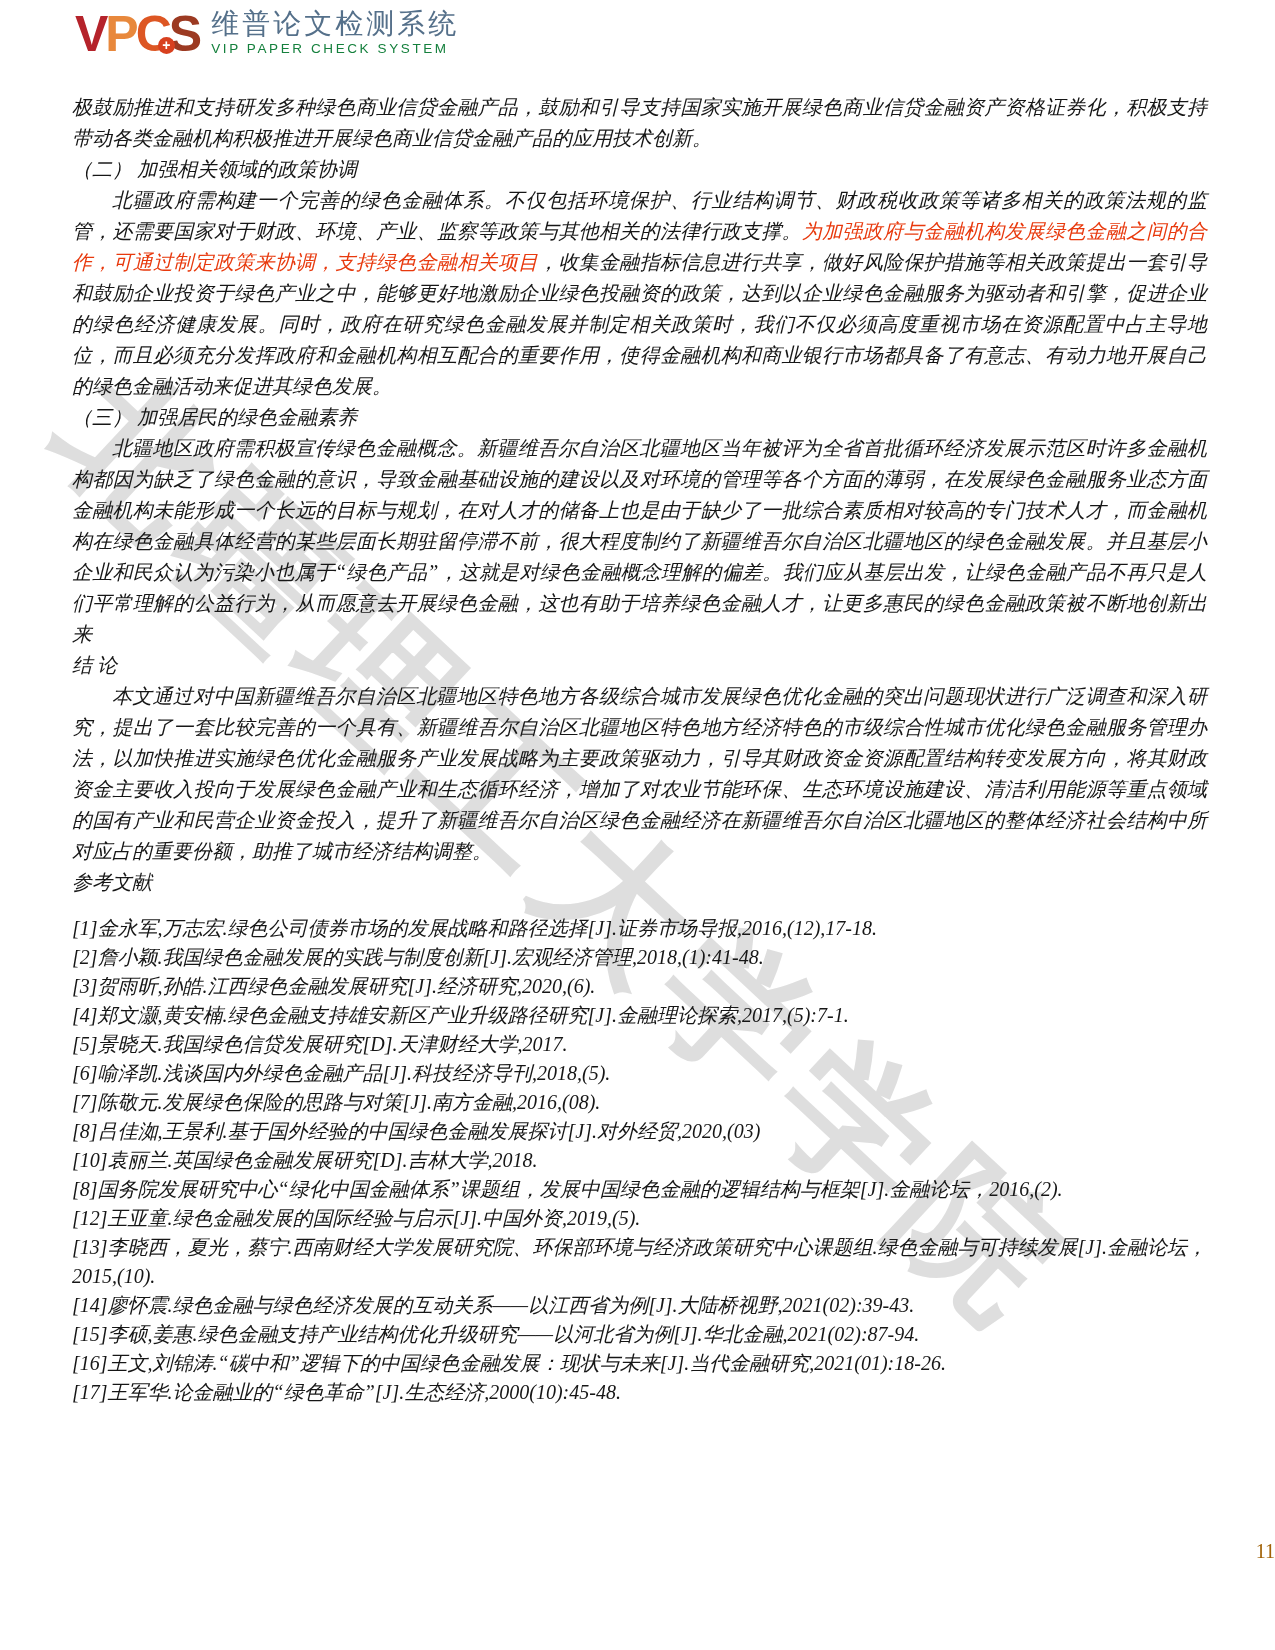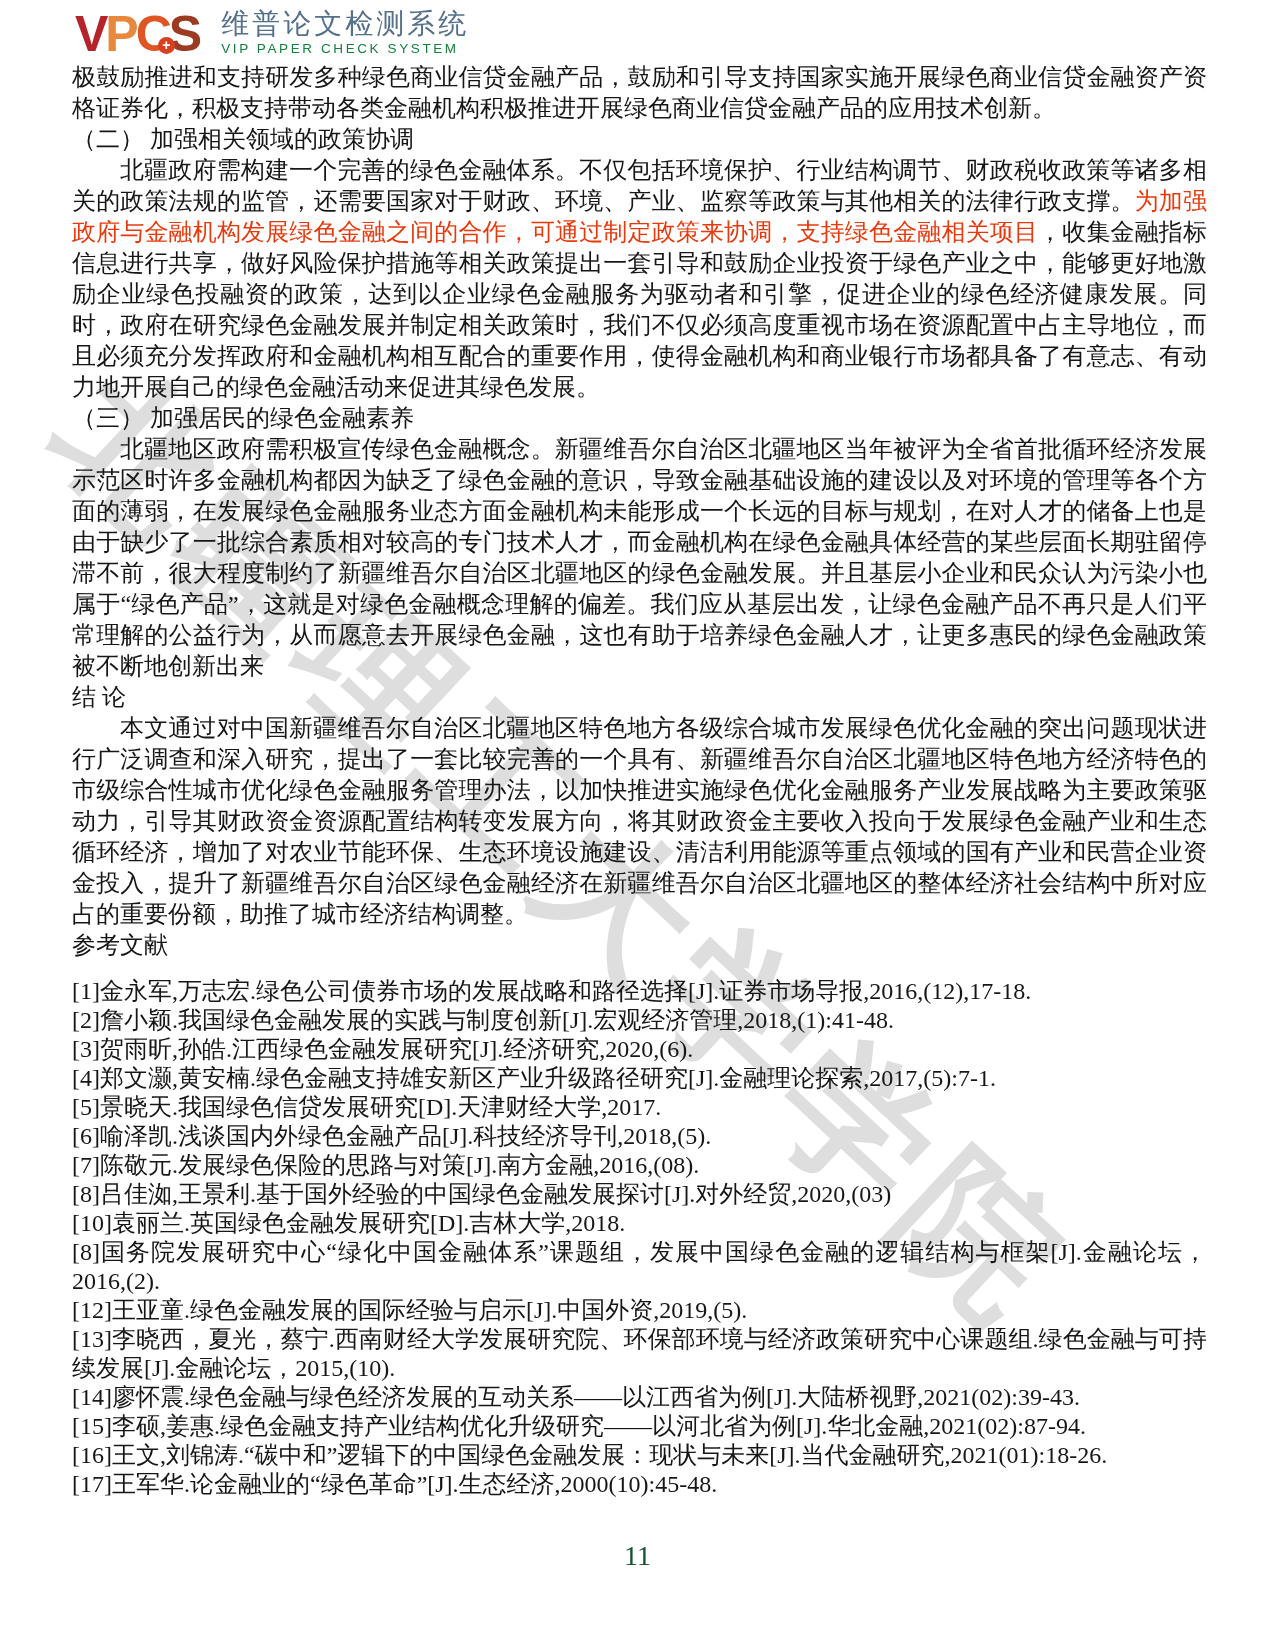--- a/index.html
+++ b/index.html
@@ -27,21 +27,21 @@
   .logo-word .l2{color:#dd5623;position:relative;}
   .logo-word .l3{color:#9c3a22;}
   .plus-badge{
     position:absolute;right:-6px;bottom:6px;
     width:17px;height:17px;border-radius:50%;
     background:#d8401f;color:#fff;
     font-size:14px;font-weight:700;line-height:17px;text-align:center;
     letter-spacing:0;
   }
   .brand{
-    margin-left:22px;display:flex;flex-direction:column;justify-content:flex-start;
+    margin-left:12px;display:flex;flex-direction:column;justify-content:flex-start;
   }
   .brand-cn{
     font-family:"Liberation Sans","DejaVu Sans",sans-serif;
     color:#55708a;font-size:28px;line-height:32px;letter-spacing:3px;font-weight:500;
   }
   .brand-en{
     font-family:"Liberation Sans","DejaVu Sans",sans-serif;
     color:#15803d;font-size:13.5px;line-height:18px;letter-spacing:2.6px;font-weight:500;
   }
   
@@ -51,35 +51,36 @@
     color:rgba(158,158,158,0.34);
     white-space:nowrap;
     transform:rotate(43deg);
     transform-origin:left top;
     font-family:"Liberation Sans","DejaVu Sans",sans-serif;
     pointer-events:none;
     user-select:none;
   }
   
   .content{
-    position:absolute;top:62px;left:72px;right:68px;z-index:1;
-    font-size:24px;line-height:31px;
+    position:absolute;top:92px;left:72px;right:68px;z-index:1;
+    font-size:20px;line-height:31px;
     text-align:justify;
+    font-style:italic;
   }
   .content p{margin:0;padding:0;}
   .indent{text-indent:2em;}
   .subhead{padding-left:12px;}
   .red{color:#e8390d;}
   
   .refs{margin-top:16px;}
   .ref{line-height:29px;margin:0;text-align:justify;}
   
   .page-number{
     position:absolute;left:0;right:0;top:1540px;z-index:1;
-    text-align:center;font-size:28px;color:#14532d;
+    text-align:right;font-size:20px;color:#a16207;
   }
 </style>
 </head>
 <body>
 
 <div class="page">
 
   <div class="watermark">北疆理工大学学院</div>
 
   <div class="header">

